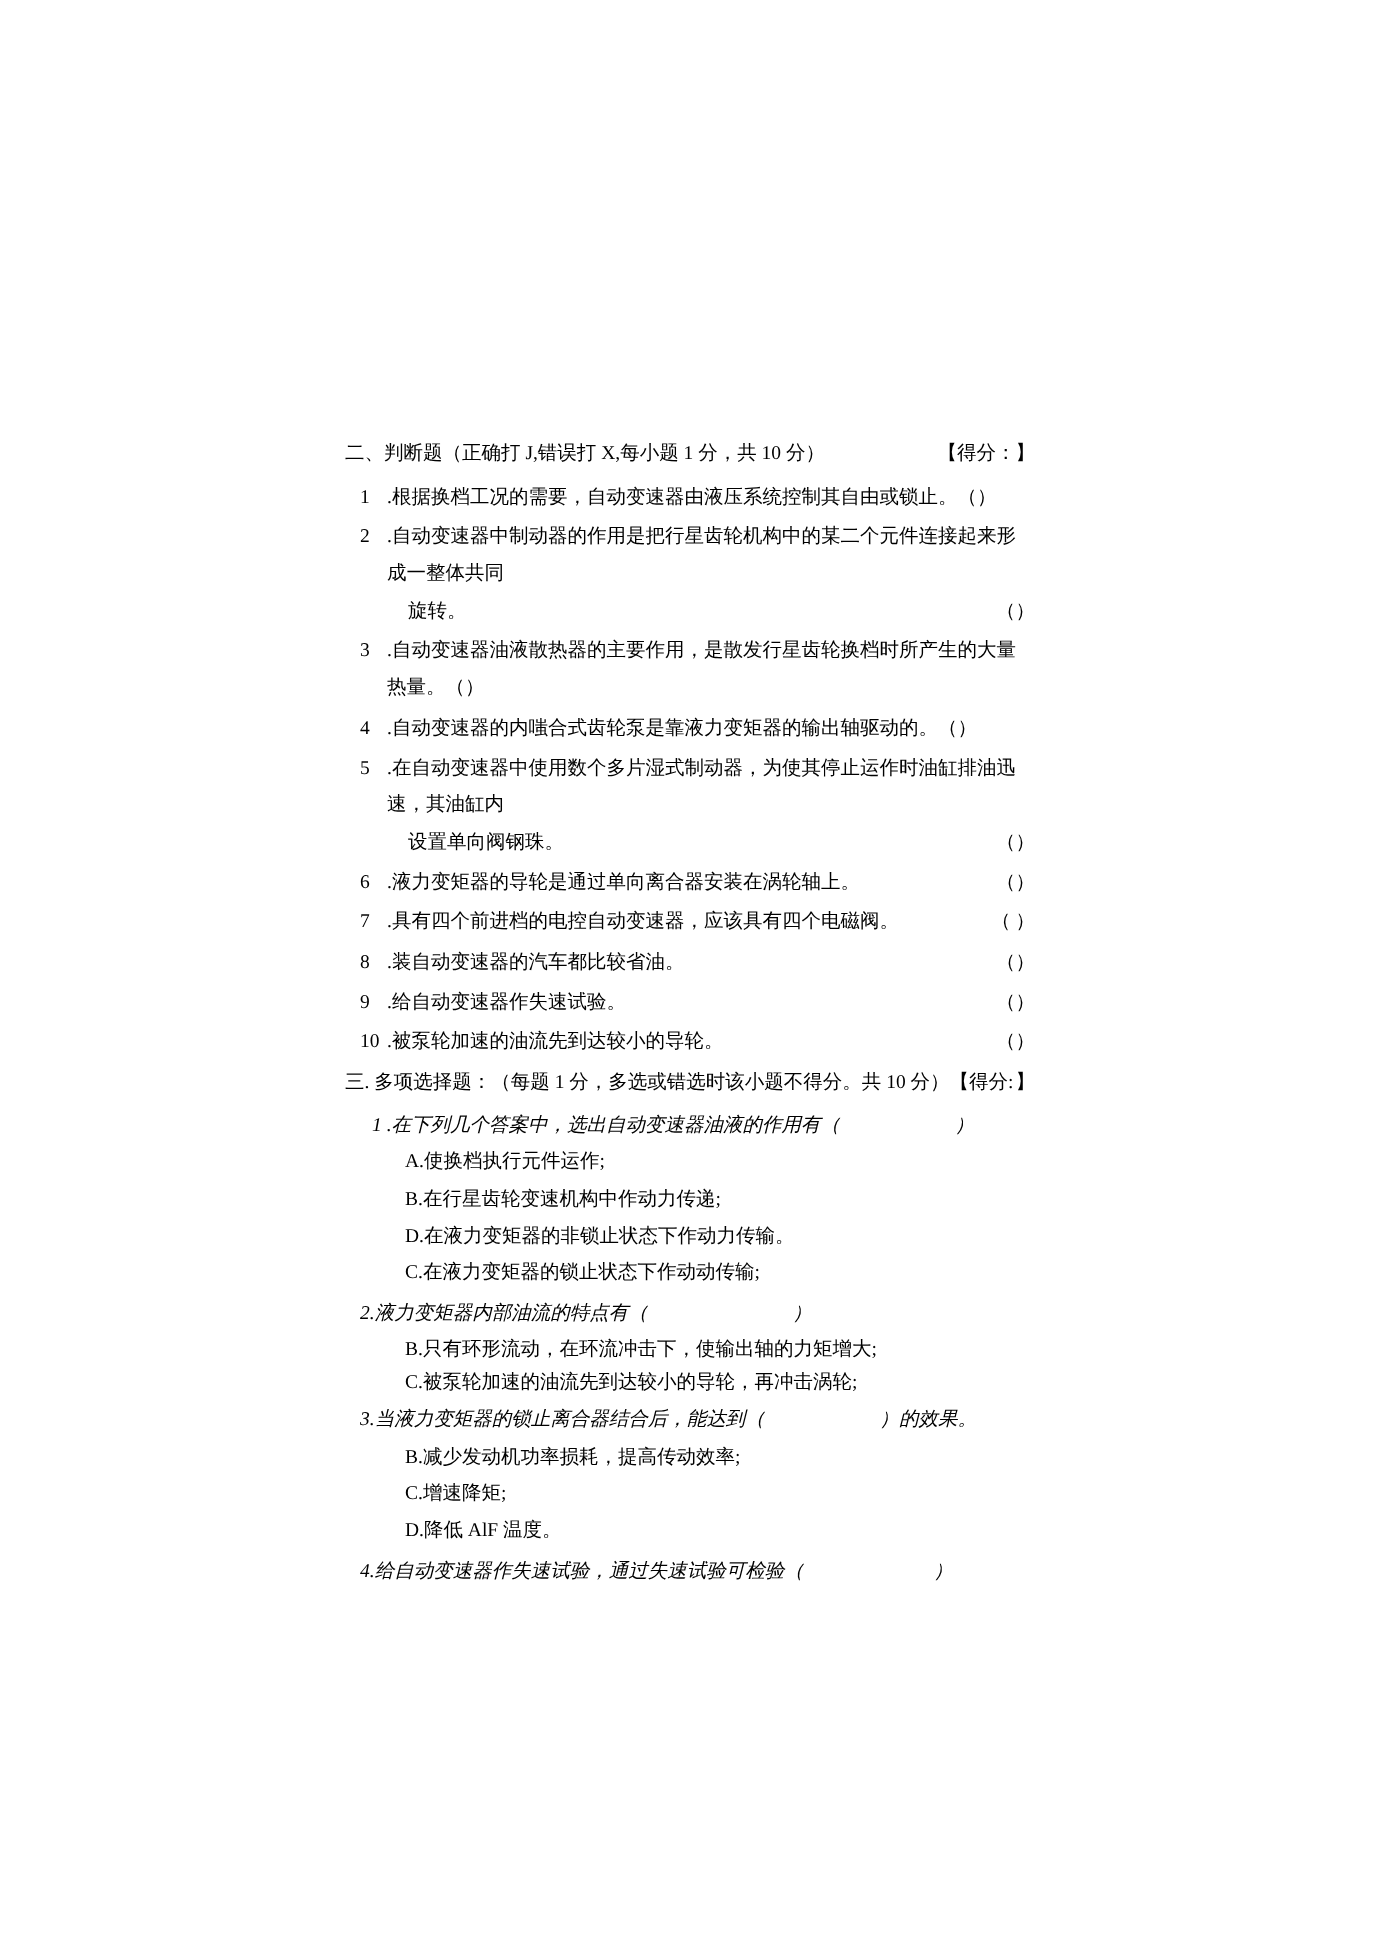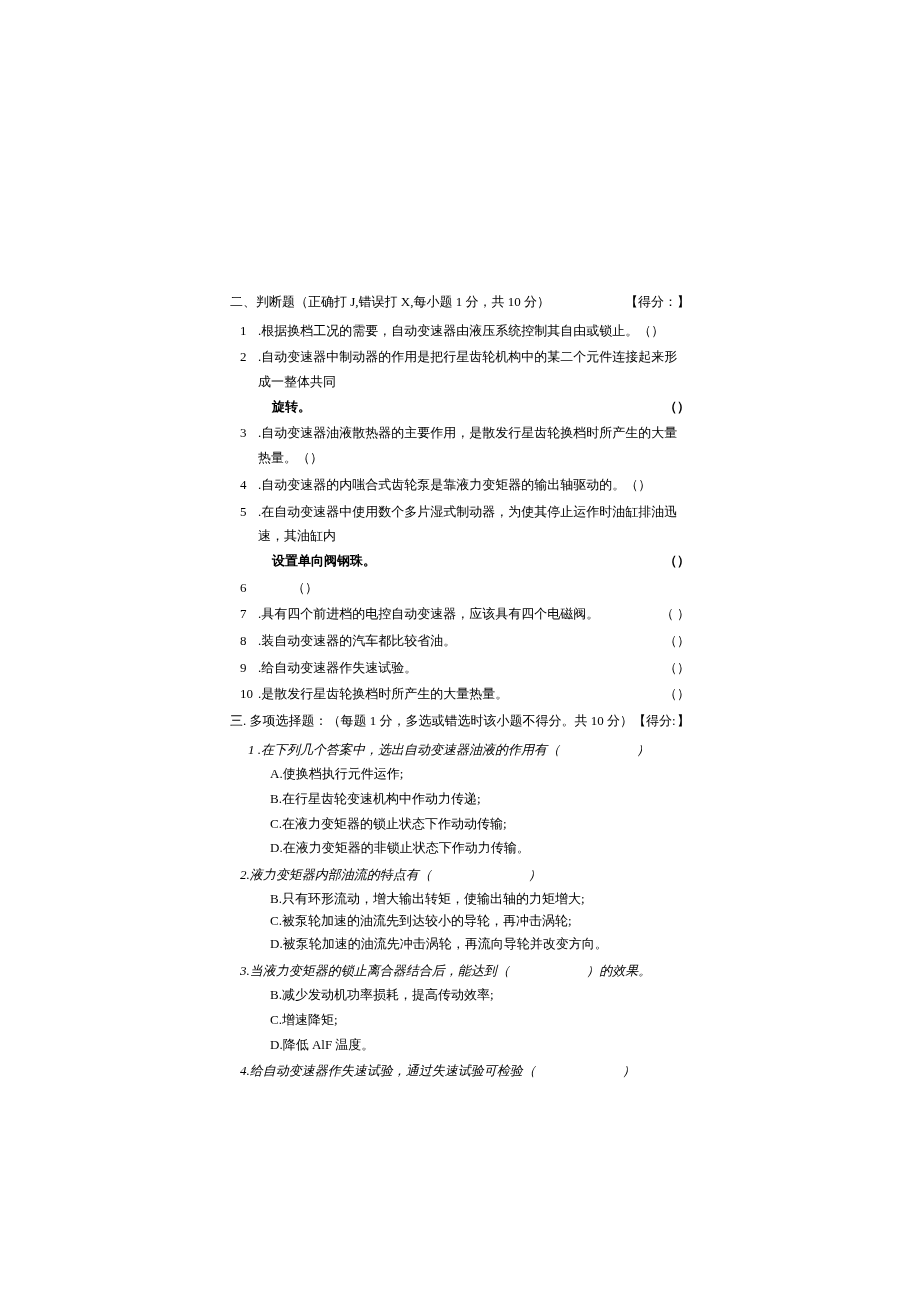--- a/index.html
+++ b/index.html
@@ -36,21 +36,20 @@
     .q-line {
       display: flex;
       justify-content: space-between;
     }
     .q-text { flex: 1; }
     .paren { width: 60px; text-align: right; white-space: nowrap; }
     .indent-line {
       padding-left: 14px;
       display: flex;
       justify-content: space-between;
-      font-weight: bold;
     }
     .section3-q {
       margin-bottom: 2px;
     }
     .q3-num-text {
       padding-left: 18px;
       font-style: italic;
     }
     .option {
       padding-left: 40px;
@@ -108,20 +107,21 @@
     <div class="indent-line">
       <span>设置单向阀钢珠。</span>
       <span class="paren">（）</span>
     </div>
   </div>
 </div>
 
 <div class="question">
   <div class="q-num">6</div>
   <div class="q-body q-line">
+    <span class="q-text">.液力变矩器的导轮是通过单向离合器安装在涡轮轴上。</span>
     <span class="paren">（）</span>
   </div>
 </div>
 
 <div class="question">
   <div class="q-num">7</div>
   <div class="q-body q-line">
     <span class="q-text">.具有四个前进档的电控自动变速器，应该具有四个电磁阀。</span>
     <span class="paren">（ ）</span>
   </div>
@@ -139,52 +139,51 @@
   <div class="q-num">9</div>
   <div class="q-body q-line">
     <span class="q-text">.给自动变速器作失速试验。</span>
     <span class="paren" style="width:100px">（）</span>
   </div>
 </div>
 
 <div class="question">
   <div class="q-num">10</div>
   <div class="q-body q-line">
-    <span class="q-text">.是散发行星齿轮换档时所产生的大量热量。</span>
+    <span class="q-text">.被泵轮加速的油流先到达较小的导轮。</span>
     <span class="paren" style="width:100px">（）</span>
   </div>
 </div>
 
 <div class="section-header">
   <span class="section-title">三. 多项选择题：（每题 1 分，多选或错选时该小题不得分。共 10 分）【得分:</span>
   <span class="score-label">】</span>
 </div>
 
 <div class="section3-q">
   <div class="q3-num-text">
     <span>1</span>
     <span>.在下列几个答案中，选出自动变速器油液的作用有（</span>
     <span style="display:inline-block; width:70px"></span>
     <span>）</span>
   </div>
   <div class="option">A.使换档执行元件运作;</div>
   <div class="option">B.在行星齿轮变速机构中作动力传递;</div>
+  <div class="option">D.在液力变矩器的非锁止状态下作动力传输。</div>
   <div class="option">C.在液力变矩器的锁止状态下作动动传输;</div>
-  <div class="option">D.在液力变矩器的非锁止状态下作动力传输。</div>
 </div>
 
 <div class="section3-q">
   <div class="q3-num-text" style="padding-left:10px">
     <span>2</span><span>.液力变矩器内部油流的特点有（</span>
     <span style="display:inline-block; width:90px"></span>
     <span>）</span>
   </div>
-  <div class="option tight">B.只有环形流动，增大输出转矩，使输出轴的力矩增大;</div>
+  <div class="option tight">B.只有环形流动，在环流冲击下，使输出轴的力矩增大;</div>
   <div class="option tight">C.被泵轮加速的油流先到达较小的导轮，再冲击涡轮;</div>
-  <div class="option">D.被泵轮加速的油流先冲击涡轮，再流向导轮并改变方向。</div>
 </div>
 
 <div class="section3-q">
   <div class="q3-num-text" style="padding-left:10px">
     <span>3</span><span>.当液力变矩器的锁止离合器结合后，能达到（</span>
     <span style="display:inline-block; width:70px"></span>
     <span>）的效果。</span>
   </div>
   <div class="option">B.减少发动机功率损耗，提高传动效率;</div>
   <div class="option">C.增速降矩;</div>

